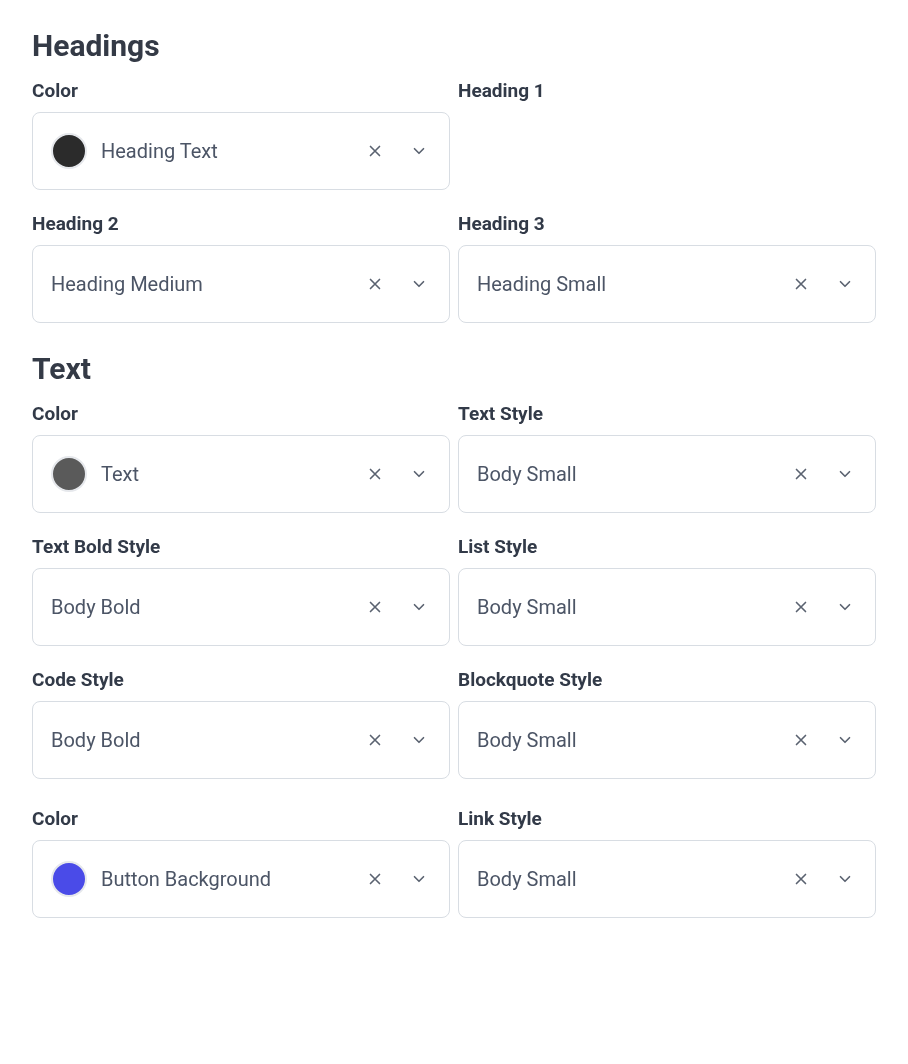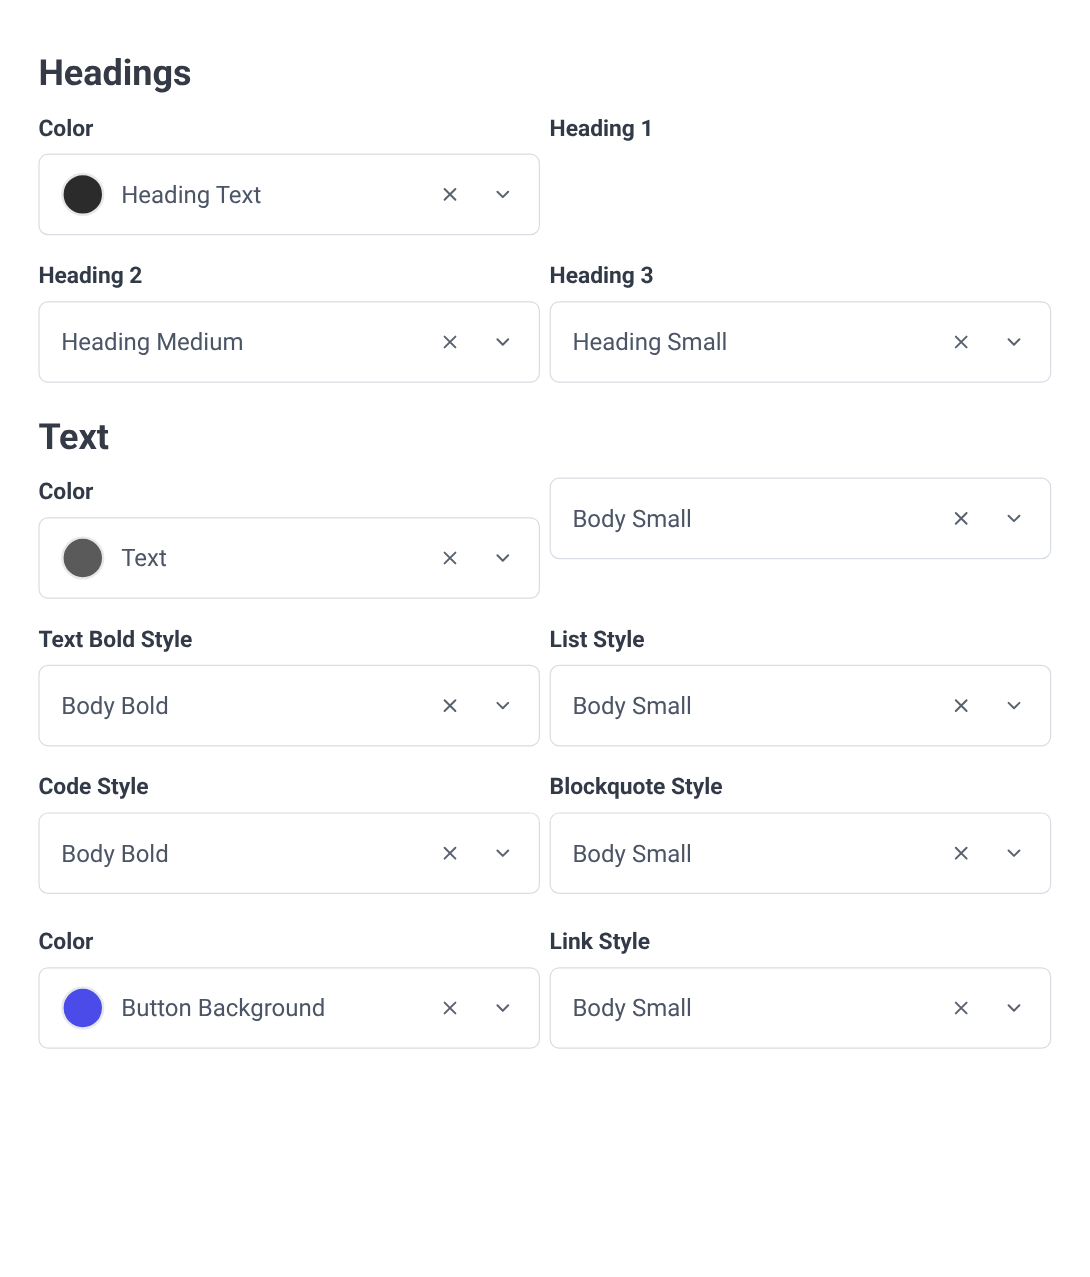--- a/index.html
+++ b/index.html
@@ -9,21 +9,20 @@
     }
     body {
       font-family: -apple-system, BlinkMacSystemFont, "Segoe UI", Roboto, Helvetica, Arial, sans-serif;
       background: #ffffff;
       padding: 28px 32px;
       color: #1f2937;
       width: 908px;
     }
     .section {
       margin-bottom: 28px;
-      margin-top: 16px;
     }
     .section-title {
       font-size: 30px;
       font-weight: 700;
       color: #343a46;
       margin-bottom: 16px;
     }
     .row {
       display: flex;
       gap: 8px;
@@ -38,21 +37,21 @@
       font-weight: 700;
       color: #323a48;
       margin-bottom: 10px;
       display: block;
     }
     .select-box {
       display: flex;
       align-items: center;
       border: 1px solid #d8dde3;
       border-radius: 8px;
-      height: 68px;
+      height: 78px;
       padding: 0 18px 0 18px;
       background: #ffffff;
       position: relative;
     }
     .color-swatch {
       width: 36px;
       height: 36px;
       border-radius: 50%;
       border: 2px solid #e6e8ec;
       flex-shrink: 0;
@@ -186,20 +185,21 @@
           <span class="icon-btn">
             <svg viewBox="0 0 24 24">
                 <path d="m6 9 6 6 6-6"></path>
               </svg>
           </span>
         </div>
       </div>
     </div>
 
     <div class="field-group">
+      <span class="field-label">Text Style</span>
       <div class="select-box">
         <span class="select-value">Body Small</span>
         <div class="select-actions">
           <span class="icon-btn">
             <svg viewBox="0 0 24 24">
                 <path d="M18 6 6 18M6 6l12 12"></path>
               </svg>
           </span>
           <span class="icon-btn">
             <svg viewBox="0 0 24 24">

